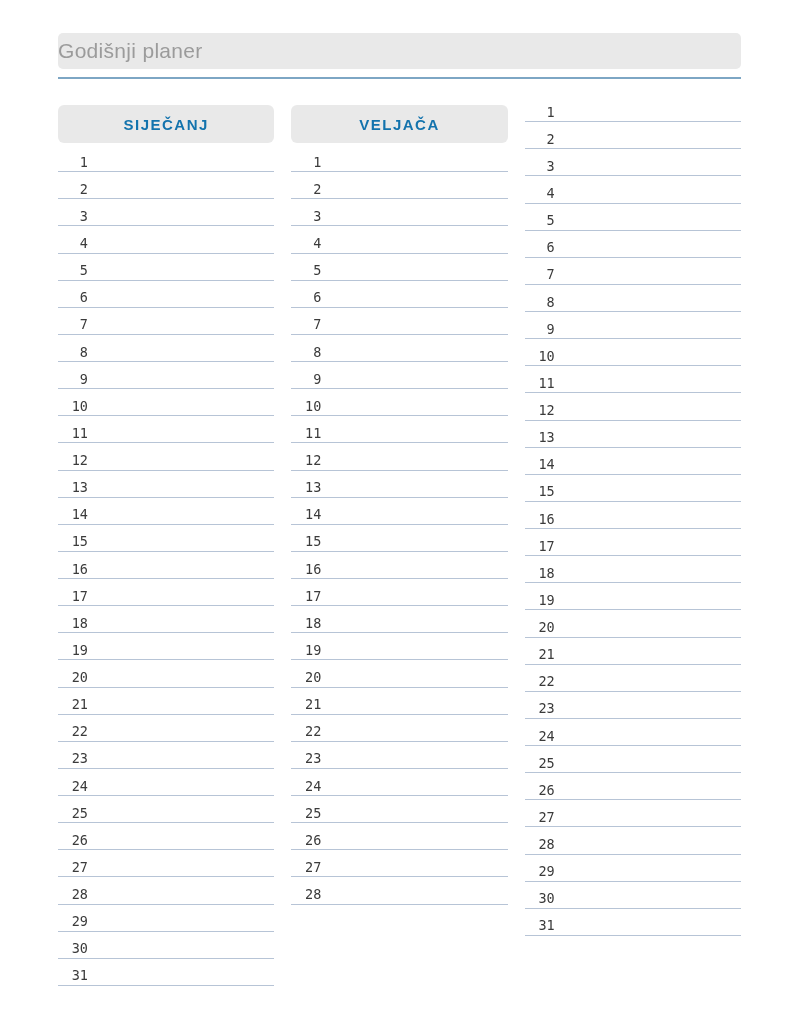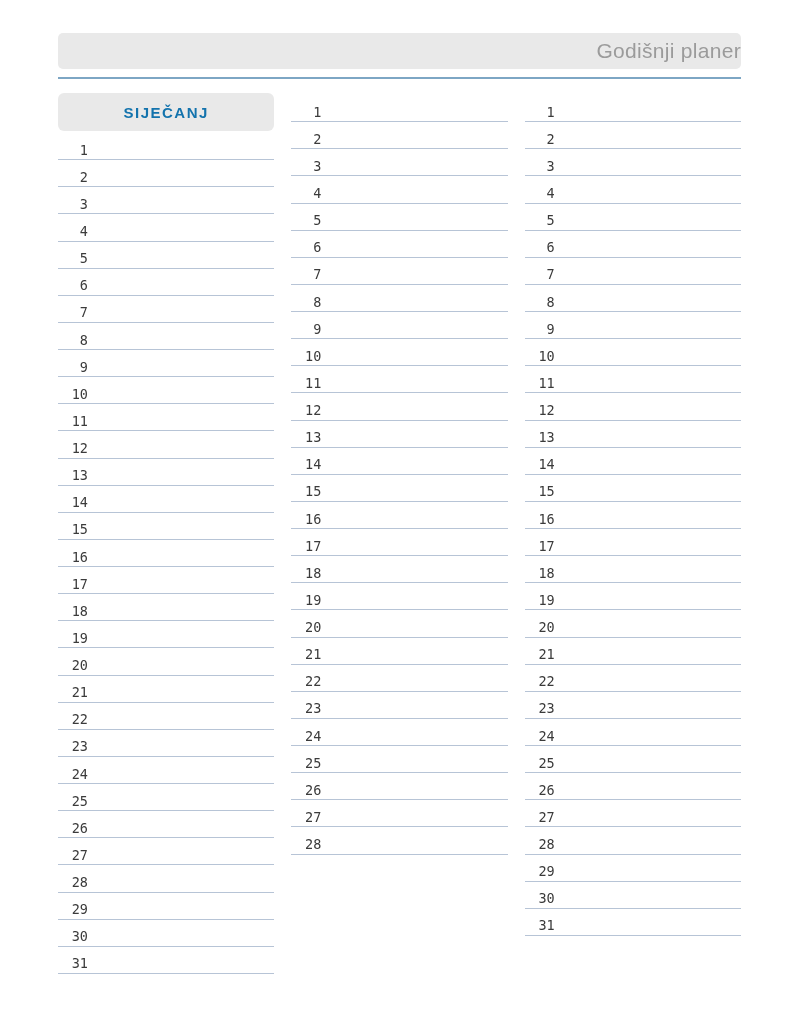--- a/index.html
+++ b/index.html
@@ -29,21 +29,21 @@
     left: 58px;
     top: 33px;
     width: 683px;
   }
   .title-bar {
     height: 36px;
     background: var(--header-bg);
     border-radius: 5px;
     display: flex;
     align-items: center;
-    justify-content: flex-end;
+    justify-content: flex-start;
   }
   .title-text {
     font-size: 21px;
     color: var(--title-text);
     letter-spacing: 0.3px;
   }
   .divider {
     margin-top: 8px;
     height: 2px;
     background: var(--divider-blue);
@@ -54,20 +54,21 @@
     grid-template-columns: repeat(3, 1fr);
     column-gap: 17px;
   }
   .month-header {
     height: 38px;
     background: var(--header-bg);
     border-radius: 6px;
     display: flex;
     align-items: center;
     justify-content: center;
+    margin-top: 12px;
   }
   .month-label {
     color: var(--accent-blue);
     font-weight: bold;
     font-size: 15px;
     letter-spacing: 1.5px;
   }
   .days {
     list-style: none;
     margin: 2px 0 0 0;
@@ -199,20 +200,23 @@
             <li class="day-row">
               <span class="day-num">30</span>
             </li>
             <li class="day-row">
               <span class="day-num">31</span>
             </li>
           </ol>
       </section>
 
       <section class="month">
+        <div class="month-header">
+          <span class="month-label">VELJAČA</span>
+        </div>
         <ol class="days">
             <li class="day-row">
               <span class="day-num">1</span>
             </li>
             <li class="day-row">
               <span class="day-num">2</span>
             </li>
             <li class="day-row">
               <span class="day-num">3</span>
             </li>

